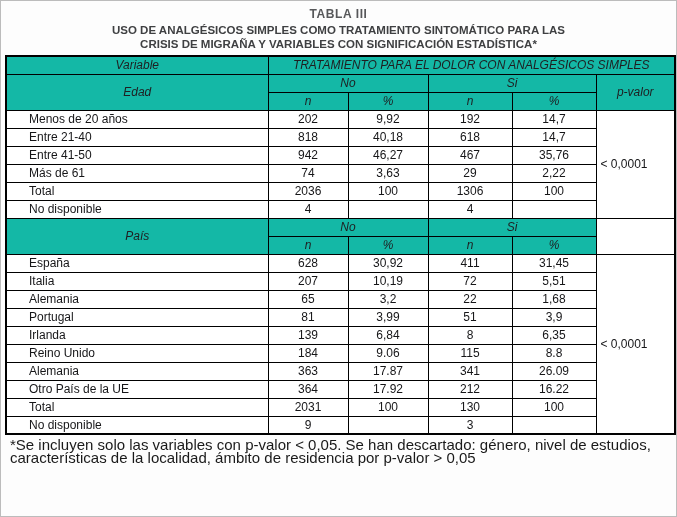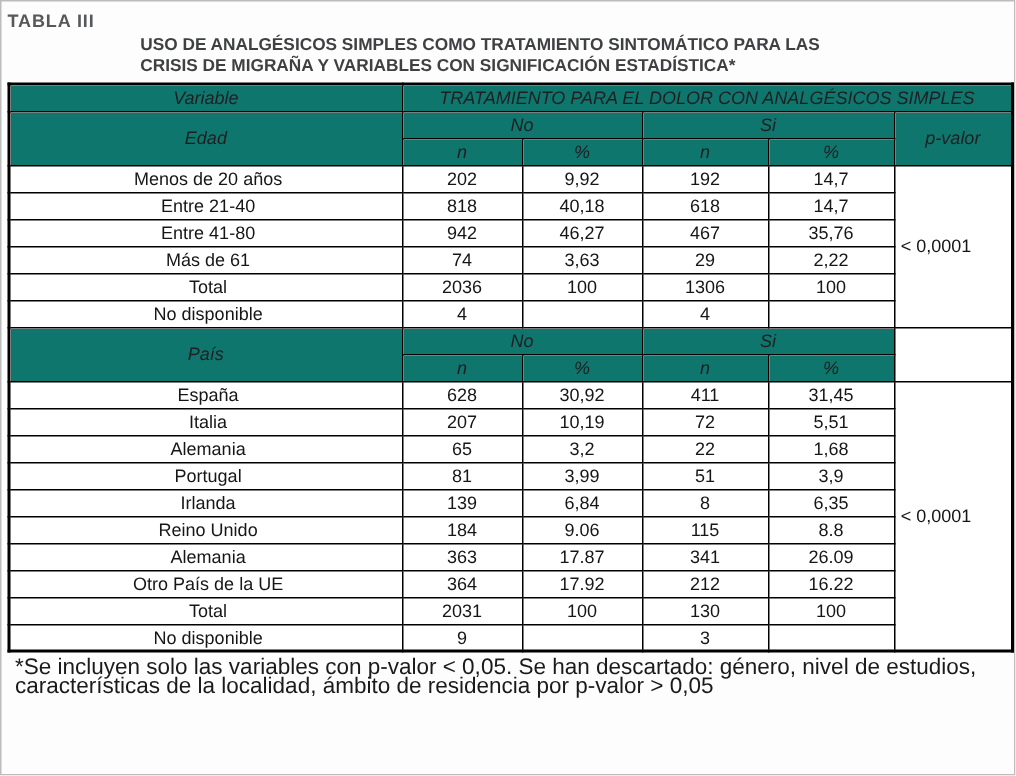--- a/index.html
+++ b/index.html
@@ -10,21 +10,21 @@
     font-family: "Liberation Sans", "DejaVu Sans", sans-serif;
     color: #111;
     overflow: hidden;
   }
   .page {
     width: 677px; height: 517px;
     border: 1px solid #bcbcbc;
     padding: 5px 4px 0 4px;
     background: #fdfdfd;
   }
-  .title-block { font-weight: bold; }
+  .title-block { text-align: center; font-weight: bold; }
   .table-title {
     font-size: 12px; letter-spacing: 0.6px;
     color: #57585a; margin: 1px 0 2px 0;
   }
   .table-subtitle {
     font-size: 11.5px; line-height: 14px;
     color: #3f4042; max-width: 490px; margin: 1px auto;
   }
   table.data {
     border-collapse: collapse;
@@ -33,28 +33,28 @@
     table-layout: fixed;
   }
   th, td {
     border: 1px solid #000;
     font-size: 12px;
     height: 18px;
     padding: 1px 4px;
     overflow: hidden; white-space: nowrap;
   }
   th.hdr {
-    background: #0f766e;
+    background: #14b8a6;
     font-style: italic;
     font-weight: normal;
     text-align: center;
     color: #1f1f21;
   }
   td { background: #fff; color: #161618; }
-  td.lbl { text-align: center; padding-left: 7px; }
+  td.lbl { text-align: left; padding-left: 22px; }
   td.num { text-align: center; }
   td.pval { text-align: left; }
   .footnote {
     font-size: 15px; line-height: 12.5px;
     color: #1a1a1a;
     margin: 4px 4px 0 5px;
     max-width: 662px;
   }
 </style>
 </head>
@@ -105,21 +105,21 @@
         <td class="pval" rowspan="6">&lt; 0,0001</td>
       </tr>
       <tr>
         <td class="lbl">Entre 21-40</td>
         <td class="num">818</td>
         <td class="num">40,18</td>
         <td class="num">618</td>
         <td class="num">14,7</td>
       </tr>
       <tr>
-        <td class="lbl">Entre 41-80</td>
+        <td class="lbl">Entre 41-50</td>
         <td class="num">942</td>
         <td class="num">46,27</td>
         <td class="num">467</td>
         <td class="num">35,76</td>
       </tr>
       <tr>
         <td class="lbl">Más de 61</td>
         <td class="num">74</td>
         <td class="num">3,63</td>
         <td class="num">29</td>

